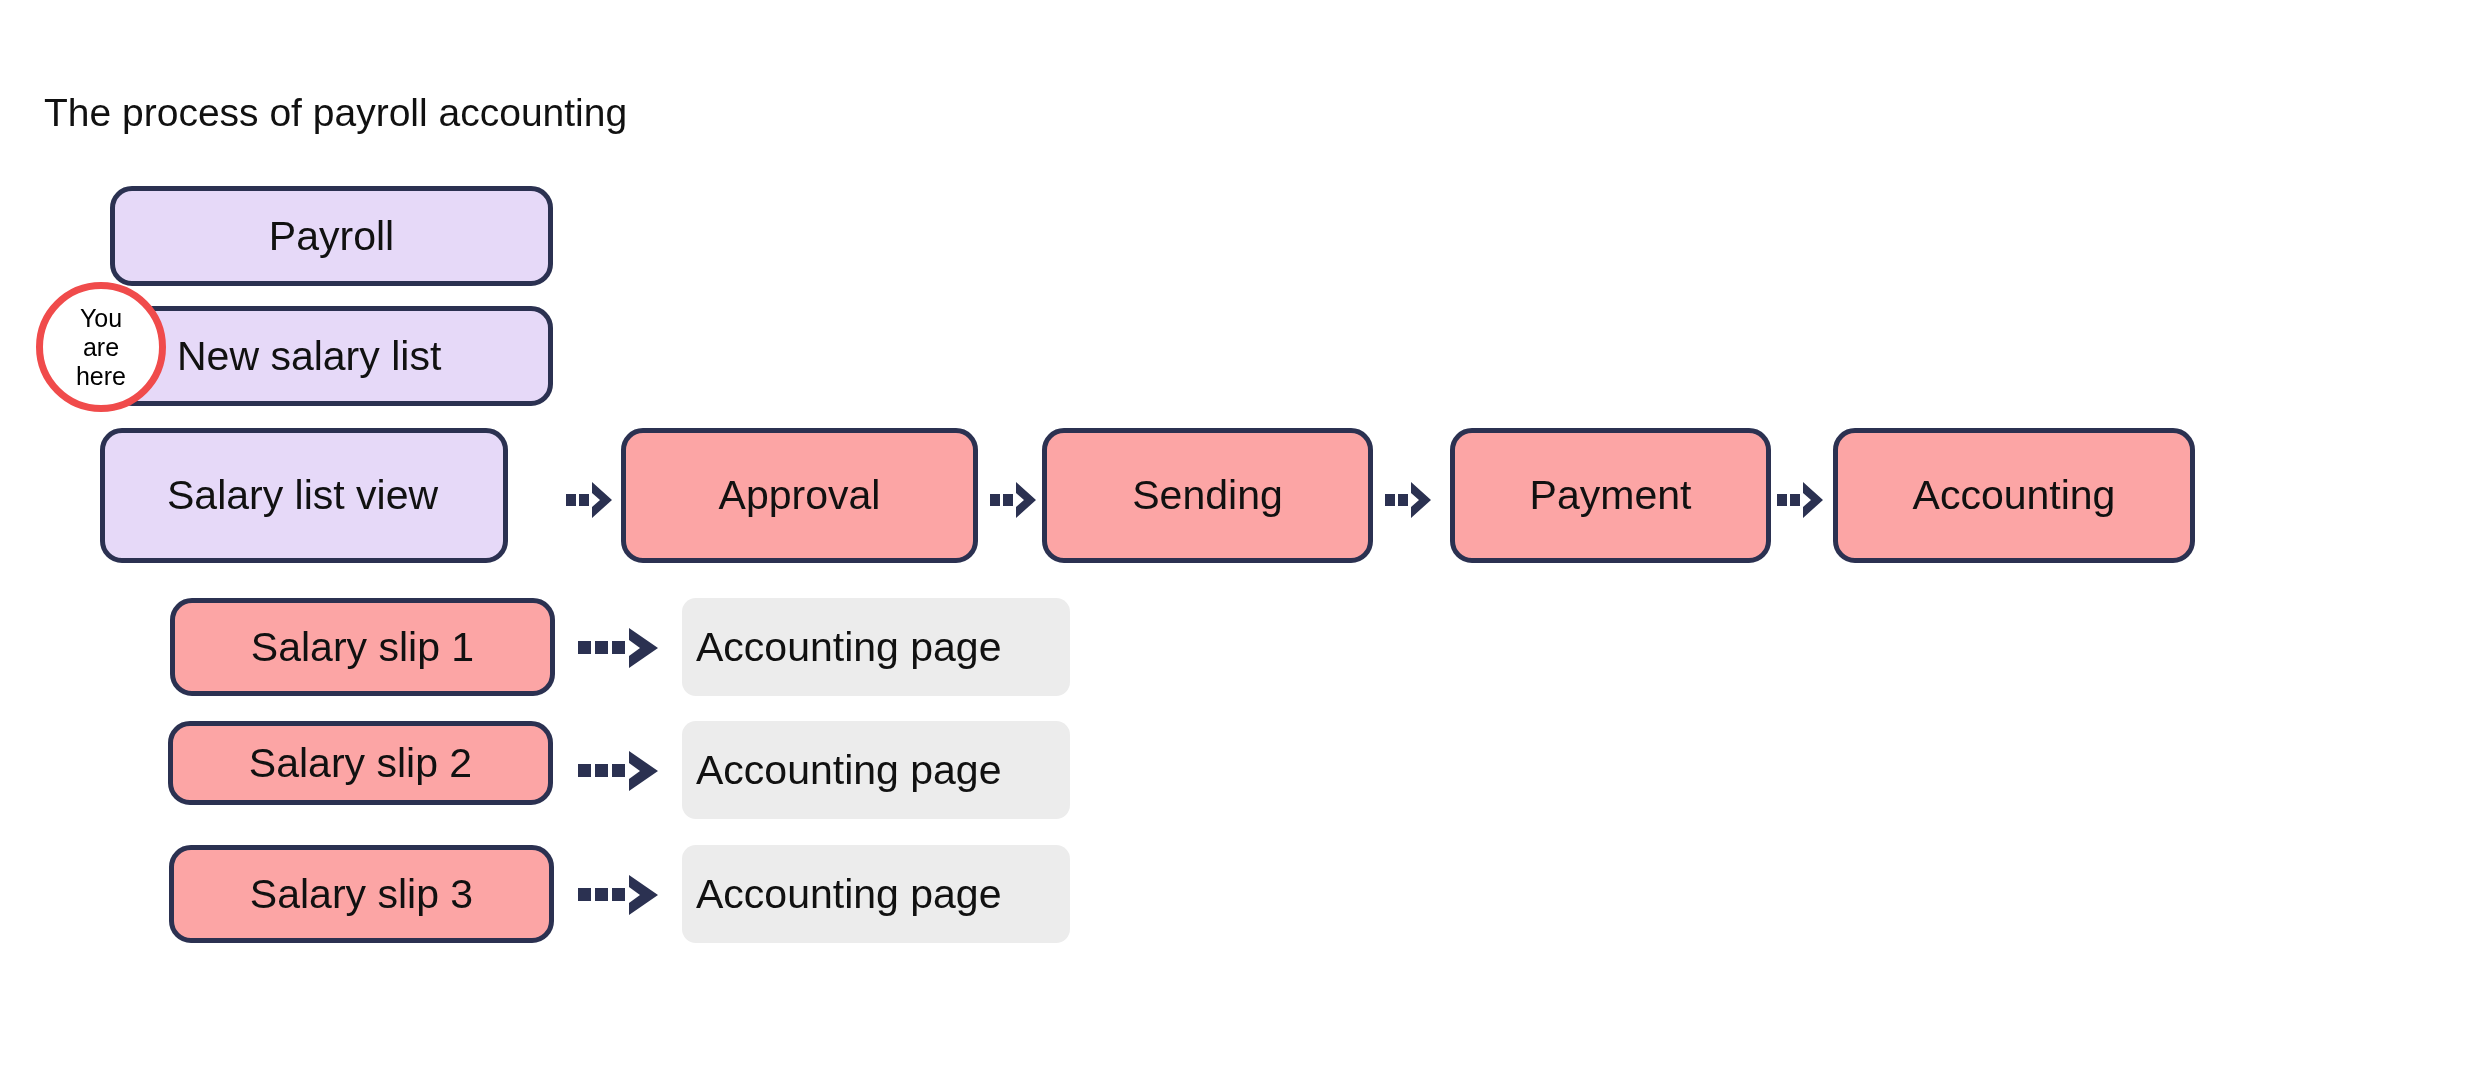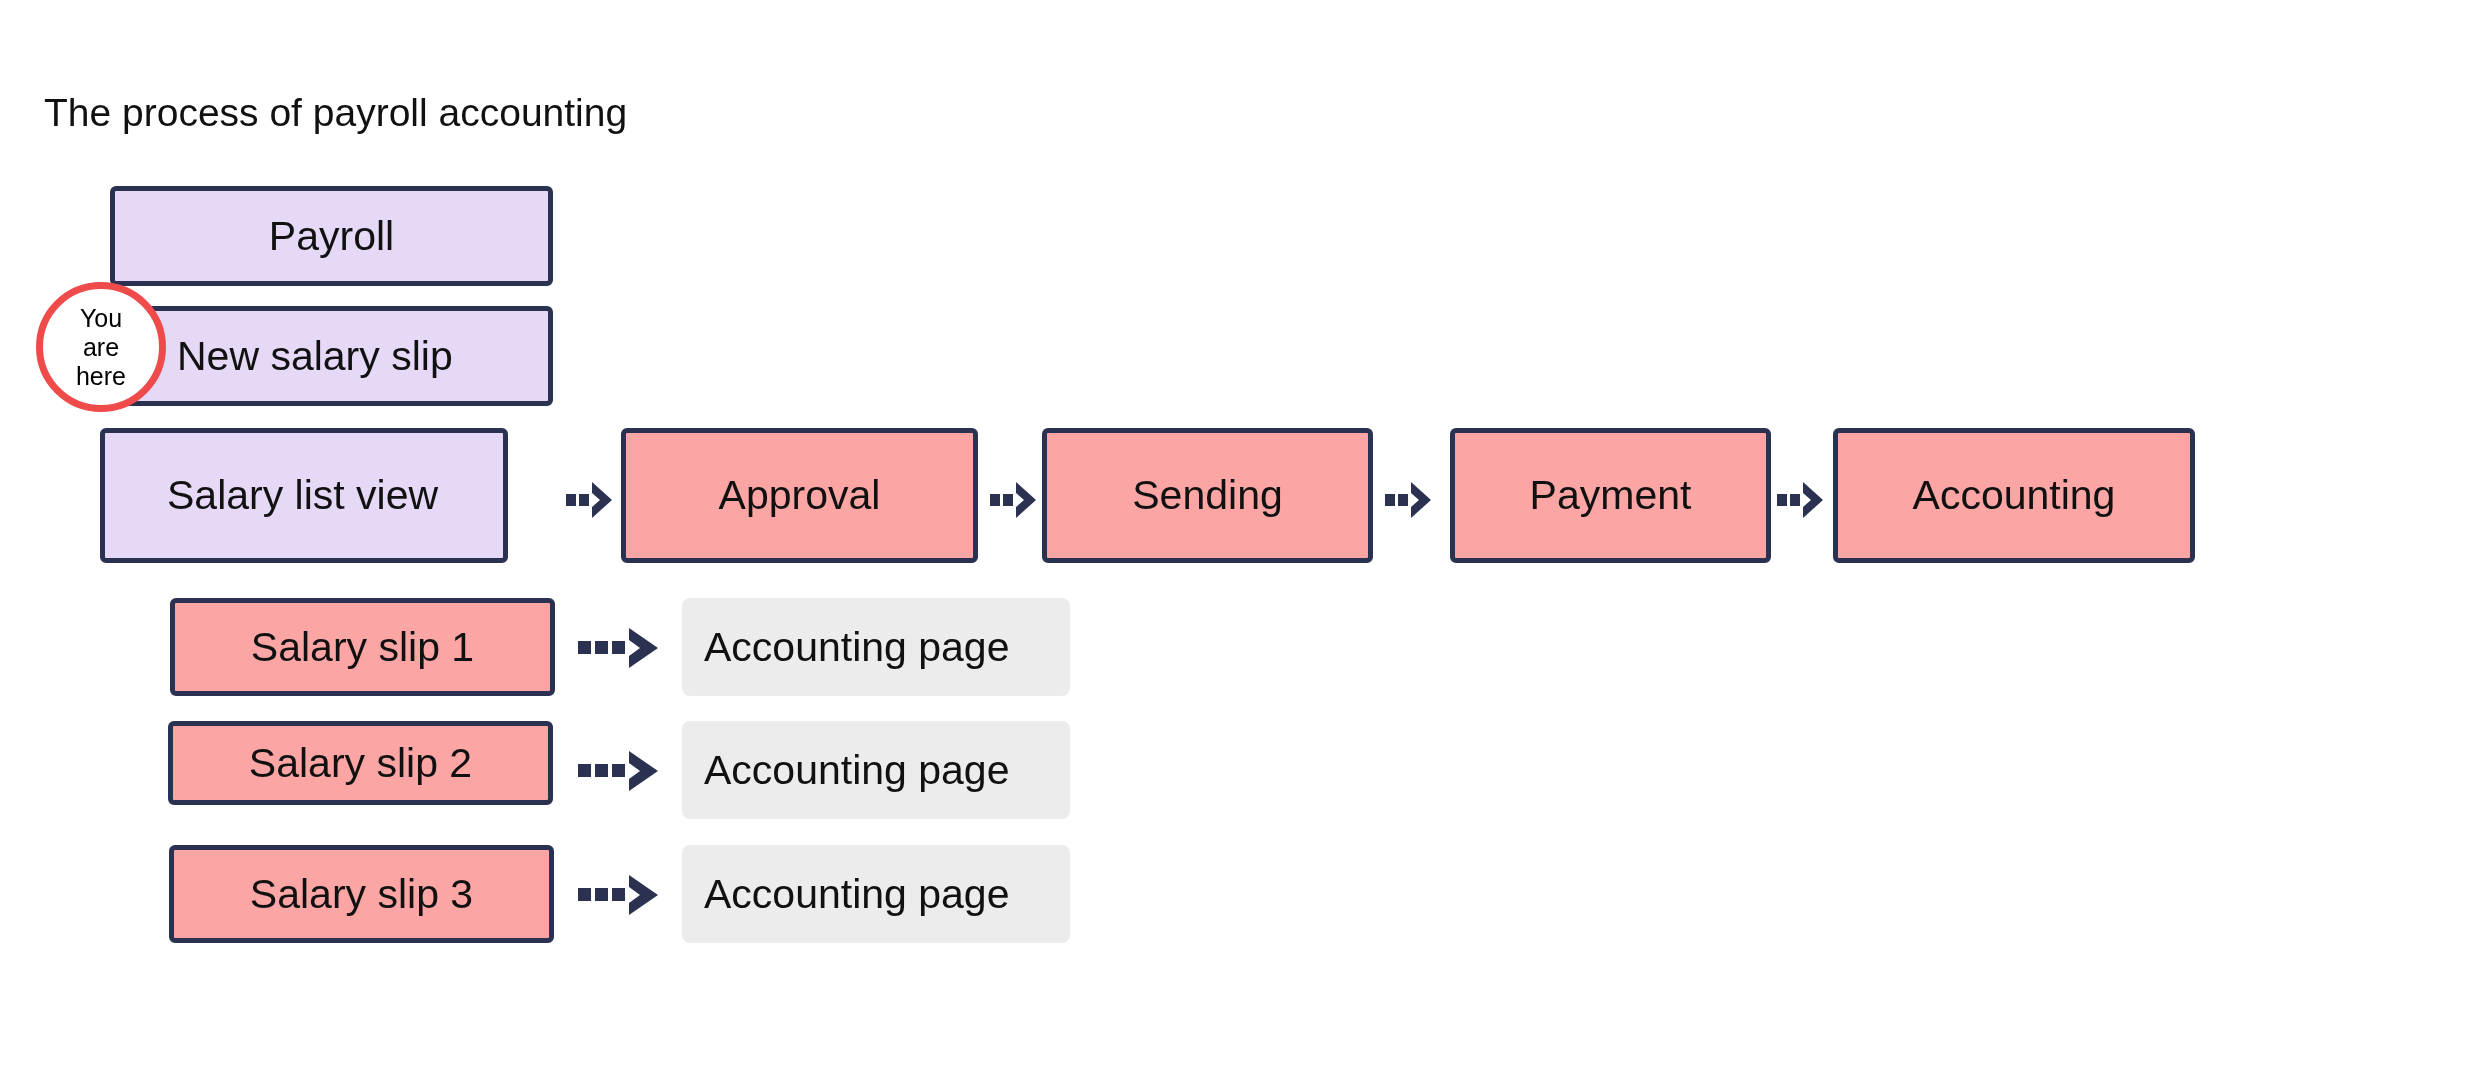--- a/index.html
+++ b/index.html
@@ -26,21 +26,21 @@
     color: #111111;
     white-space: nowrap;
     text-align: center;
   }
 
   
   .node {
     position: absolute;
     box-sizing: border-box;
     border: 5px solid #2B3151;
-    border-radius: 6px;
+    border-radius: 22px;
     display: flex;
     align-items: center;
     font-size: 41px;
     color: #111111;
     white-space: nowrap;
   }
   .node.purple {
     background: #E6D9F8;
   }
   .node.white {
@@ -52,25 +52,25 @@
   .node.leftpad {
     justify-content: flex-start;
     padding-left: 62px;
   }
 
   
   .chip {
     position: absolute;
     box-sizing: border-box;
     background: #ECECEC;
-    border-radius: 8px;
+    border-radius: 14px;
     display: flex;
     align-items: center;
     justify-content: flex-start;
-    padding-left: 22px;
+    padding-left: 14px;
     font-size: 41px;
     color: #111111;
     white-space: nowrap;
   }
 
   
   .arrow {
     position: absolute;
     display: block;
   }
@@ -100,21 +100,21 @@
 </head>
 <body>
 
 <div id="diagram-title">The process of payroll accounting</div>
 
 <div class="node purple center" style="left:110px; top:186px; width:443px; height:100px;">
   <span>Payroll</span>
 </div>
 
 <div class="node purple leftpad" style="left:110px; top:306px; width:443px; height:100px;">
-  <span>New salary slip</span>
+  <span>New salary list</span>
 </div>
 
 <div class="node purple leftpad" style="left:100px; top:428px; width:408px; height:135px;text-align:center;">
   <span>Salary list view</span>
 </div>
 
 <div id="you-are-here">
   <span>You</span>
   <span>are</span>
   <span>here</span>

